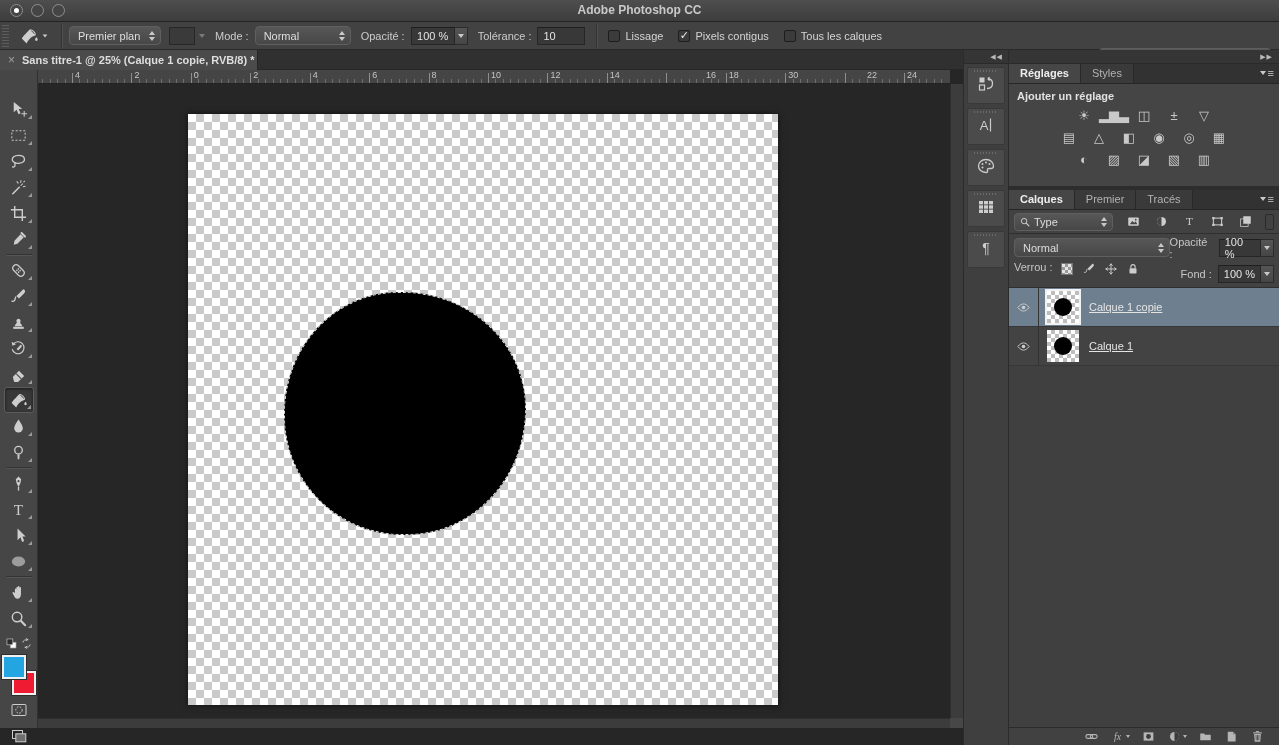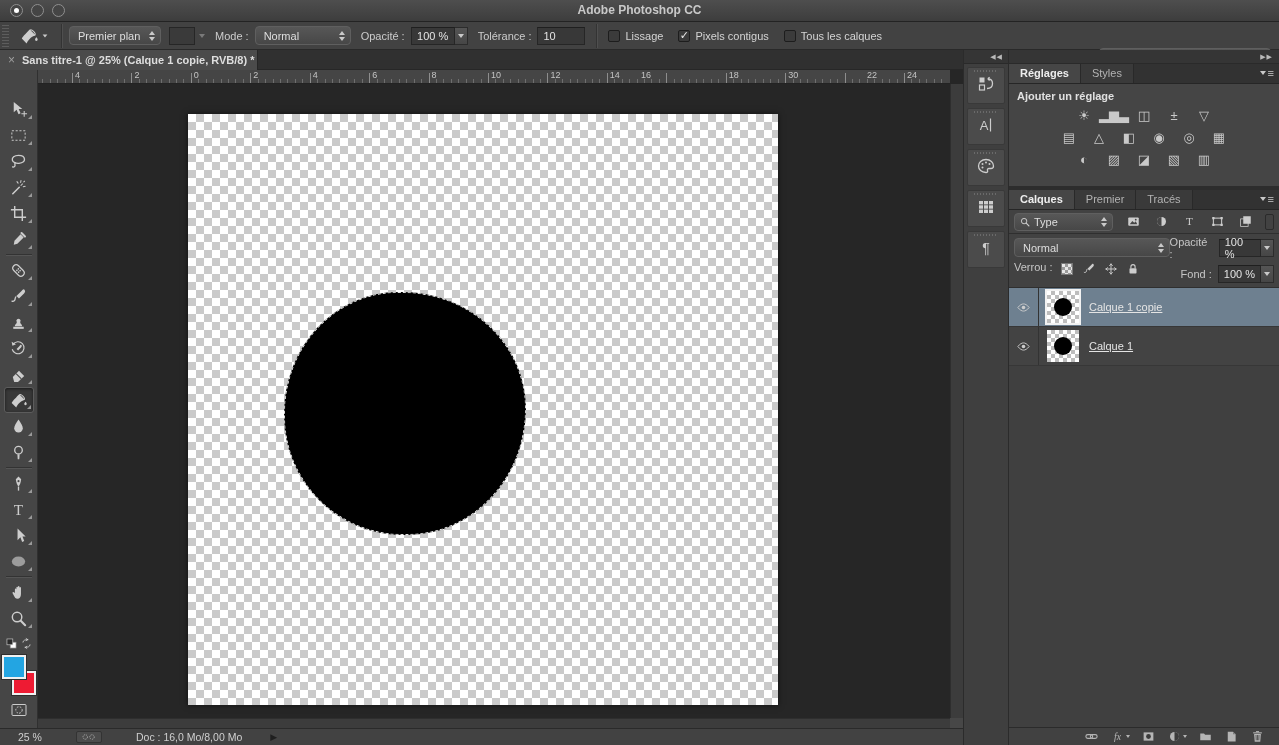--- a/index.html
+++ b/index.html
@@ -371,21 +371,21 @@
           <div class="rlabel" style="left: 334.15px;">6</div>
           <div class="tick major" style="left: 390.58px;"></div>
           <div class="rlabel" style="left: 393.58px;">8</div>
           <div class="tick major" style="left: 450.01px;"></div>
           <div class="rlabel" style="left: 453.01px;">10</div>
           <div class="tick major" style="left: 509.44px;"></div>
           <div class="rlabel" style="left: 512.44px;">12</div>
           <div class="tick major" style="left: 568.87px;"></div>
           <div class="rlabel" style="left: 571.87px;">14</div>
           <div class="tick major" style="left: 628.3px;"></div>
-          <div class="rlabel" style="left: 603px;">16</div>
+          <div class="rlabel" style="left: 668px;">16</div>
           <div class="tick major" style="left: 687.73px;"></div>
           <div class="rlabel" style="left: 690.73px;">18</div>
           <div class="tick major" style="left: 747.16px;"></div>
           <div class="rlabel" style="left: 750.16px;">30</div>
           <div class="tick major" style="left: 806.59px;"></div>
           <div class="rlabel" style="left: 829px;">22</div>
           <div class="tick major" style="left: 866.02px;"></div>
           <div class="rlabel" style="left: 869.02px;">24</div>
         </div>
 
@@ -595,33 +595,20 @@
 
       <div class="viewport">
         <div class="document">
           <div class="blob"></div>
         </div>
         <div class="hscroll"></div>
       </div>
       <div class="vscroll"></div>
       <div class="scorner"></div>
 
-      <div class="statusbar">
-        <span class="zoomval">25 %</span>
-        <span class="gearbtn">
-          <span style="display:inline-flex;">
-              <svg viewBox="0 0 24 12" fill="none" stroke="#c2c2c2">
-                <circle cx="7" cy="6" r="3" stroke-dasharray="1.5 1.2"></circle>
-                <circle cx="16" cy="6" r="3" stroke-dasharray="1.5 1.2"></circle>
-              </svg>
-            </span>
-        </span>
-        <span class="docinfo">Doc : 16,0 Mo/8,00 Mo</span>
-        <span class="statarrow">▶</span>
-      </div>
     </div>
 
     <div class="dock">
       <div class="dock-top">◀◀</div>
       <div class="dockbtns" id="dock-list">
           <div class="dockbtn">
             <div class="dgrip"></div>
             <span style="display: inline-flex;">
               <svg viewBox="0 0 20 20">
                 <rect x="3.5" y="3.5" width="5" height="5" fill="#cdcdcd"></rect>

